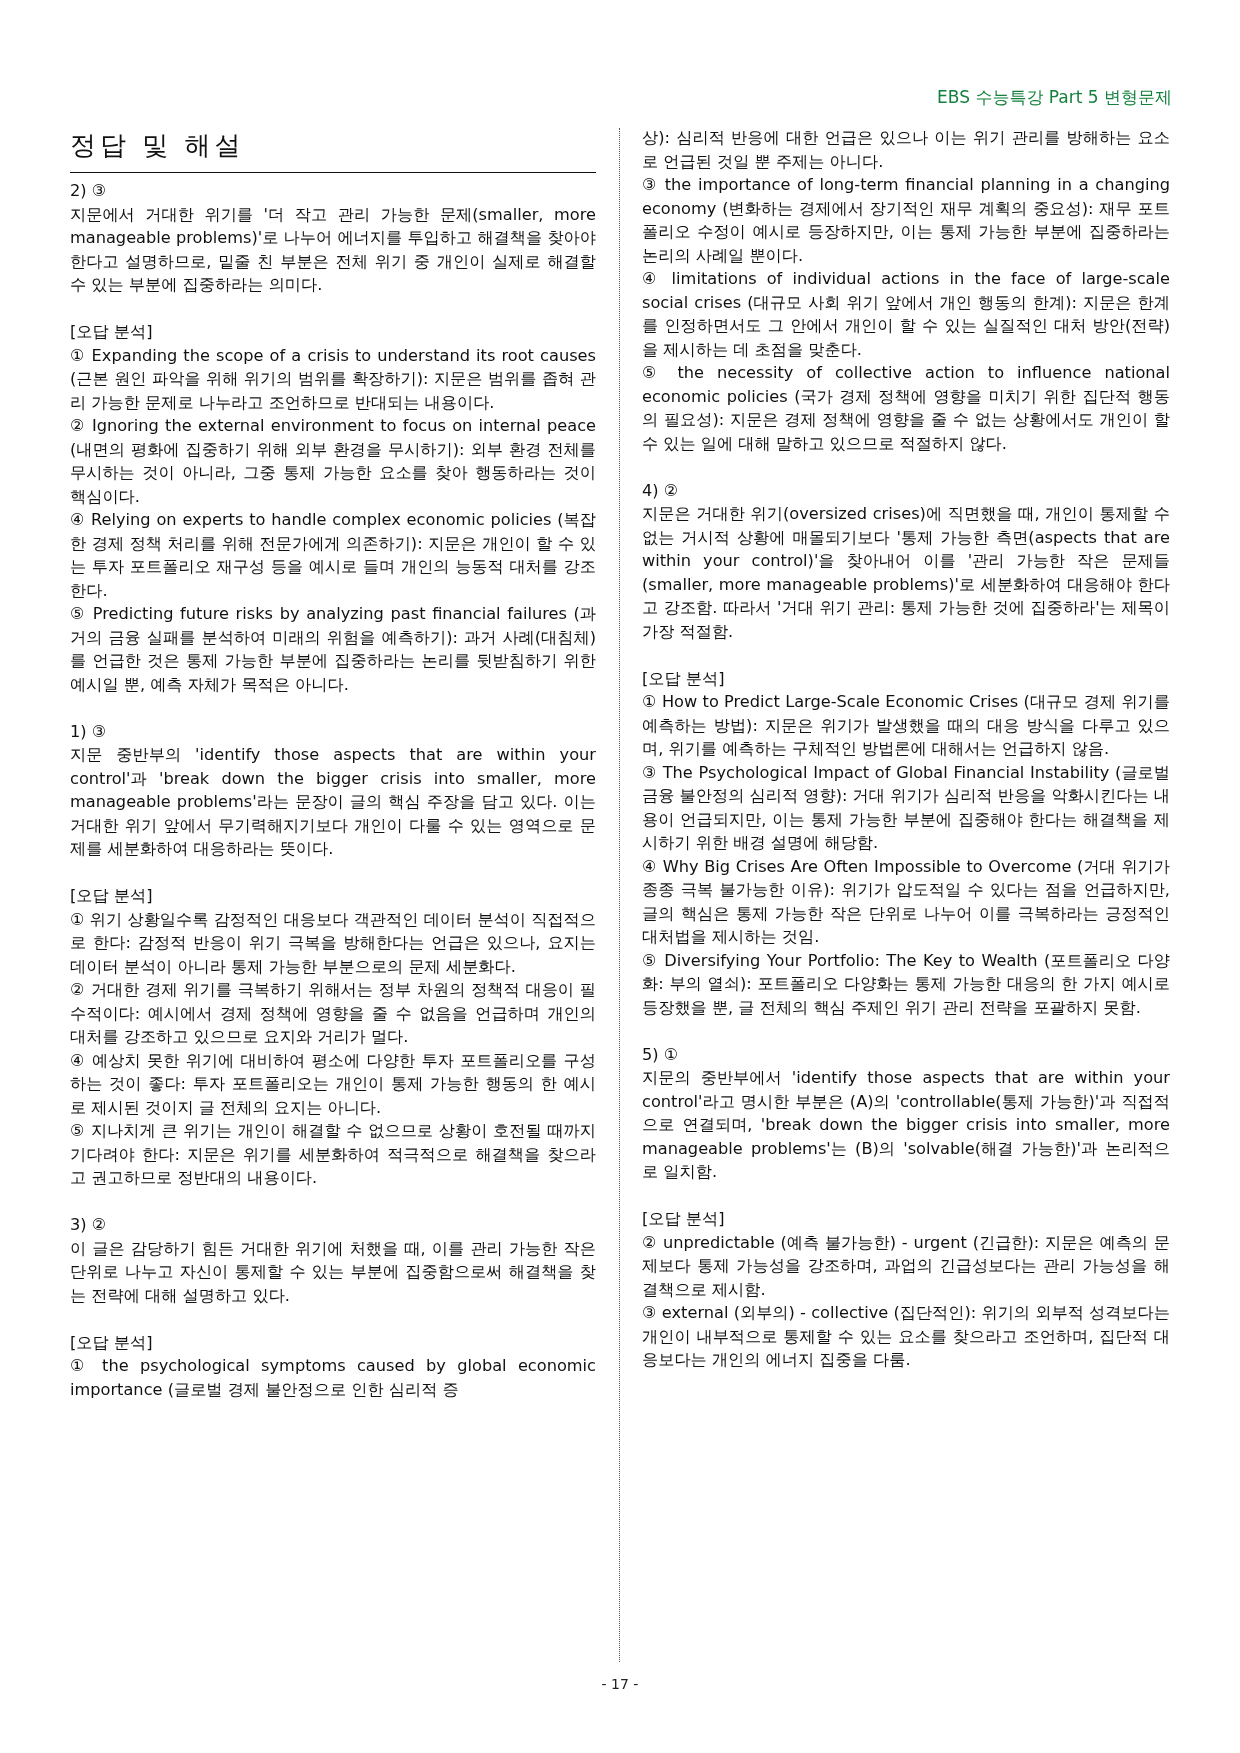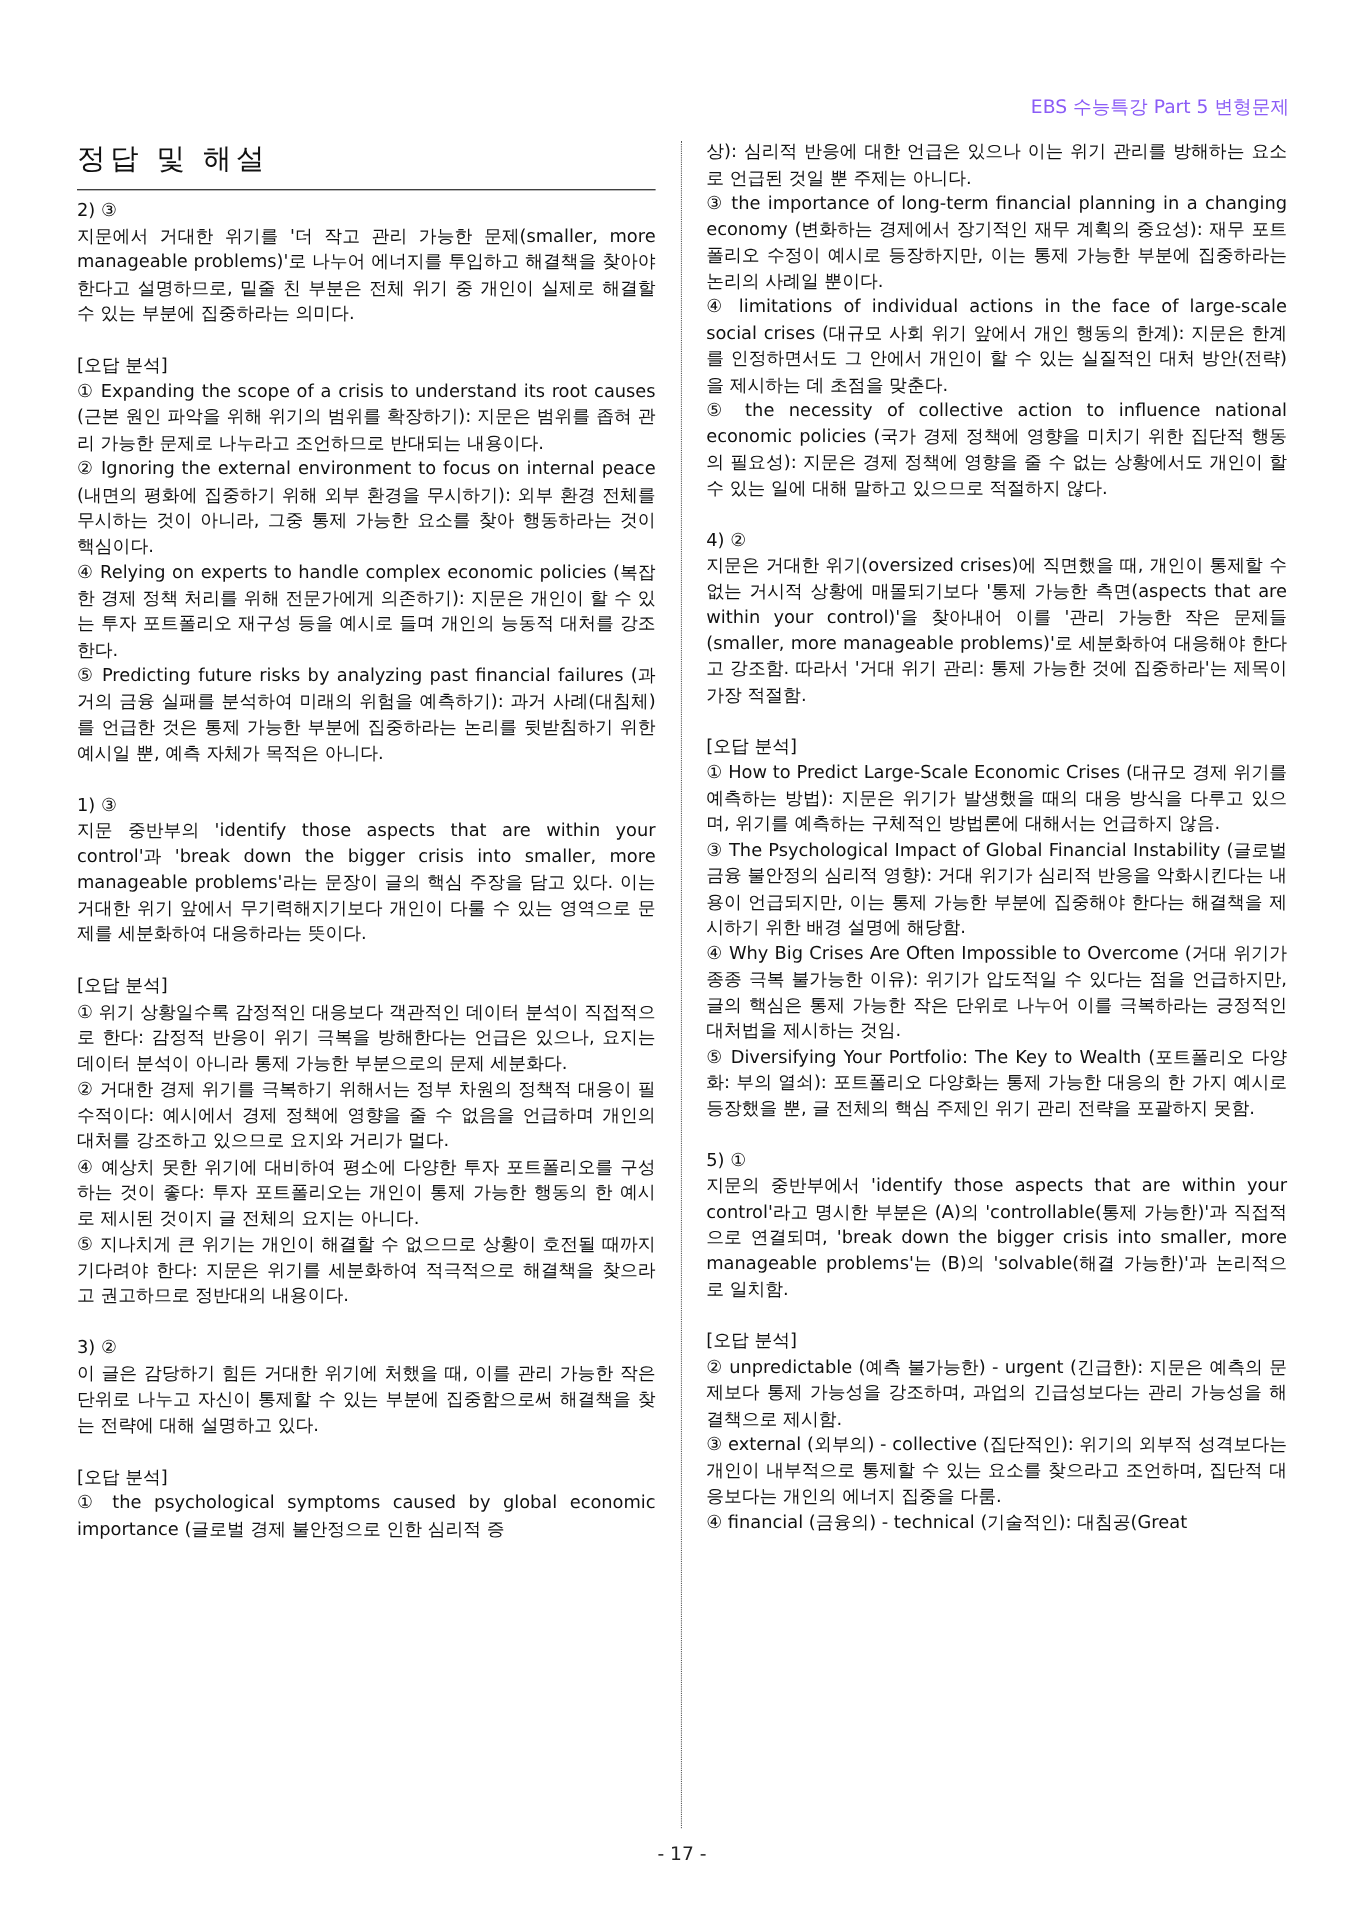--- a/index.html
+++ b/index.html
@@ -1,27 +1,27 @@
 <!DOCTYPE html>
 <html><head>
 <meta charset="utf-8">
 <style>
   html, body { margin:0; padding:0; background:#ffffff; }
   body { width:1240px; height:1753px; position:relative; overflow:hidden;
          font-family:"DejaVu Sans", "Liberation Sans", sans-serif; color:#111; }
-  .header { position:absolute; top:86px; right:68px; font-size:17px; color:#8b5cf6; }
+  .header { position:absolute; top:86px; right:68px; font-size:17px; color:#15803d; }
   .col { position:absolute; top:126px; font-size:16.2px; line-height:23.5px; text-align:justify; }
   .col-left { left:70px; width:526px; }
   .col-right { left:642px; width:528px; }
   .divider { position:absolute; left:619px; top:128px; height:1534px; border-left:1.5px dotted #555; }
   .title { font-size:26px; font-weight:normal; letter-spacing:4px; margin:0; height:38px; line-height:38px; }
   .title-rule { border:none; border-top:1.5px solid #111; margin:8px 0 6px 0; }
   .block p { margin:0; }
   .gap { height:23.5px; }
-  .footer { position:absolute; top:1676px; left:0; width:1240px; text-align:center; font-size:17px; color:#222; }
+  .footer { position:absolute; top:1676px; left:0; width:1240px; text-align:center; font-size:14px; color:#222; }
 </style>
 </head>
 <body>
 
 <div class="header">EBS 수능특강 Part 5 변형문제</div>
 
 <div class="divider"></div>
 
 <div class="col col-left">
   <h1 class="title">정답 및 해설</h1>
@@ -81,17 +81,16 @@
   </div>
   <div class="gap"></div>
 
   <div class="block">
     <p>5) ①</p>
     <p>지문의 중반부에서 'identify those aspects that are within your control'라고 명시한 부분은 (A)의 'controllable(통제 가능한)'과 직접적으로 연결되며, 'break down the bigger crisis into smaller, more manageable problems'는 (B)의 'solvable(해결 가능한)'과 논리적으로 일치함.</p>
     <div class="gap"></div>
     <p>[오답 분석]</p>
     <p>② unpredictable (예측 불가능한) - urgent (긴급한): 지문은 예측의 문제보다 통제 가능성을 강조하며, 과업의 긴급성보다는 관리 가능성을 해결책으로 제시함.</p>
     <p>③ external (외부의) - collective (집단적인): 위기의 외부적 성격보다는 개인이 내부적으로 통제할 수 있는 요소를 찾으라고 조언하며, 집단적 대응보다는 개인의 에너지 집중을 다룸.</p>
-    <p>④ financial (금융의) - technical (기술적인): 대침공(Great</p>
   </div>
 </div>
 
 <div class="footer">- 17 -</div>
 
 </body></html>

